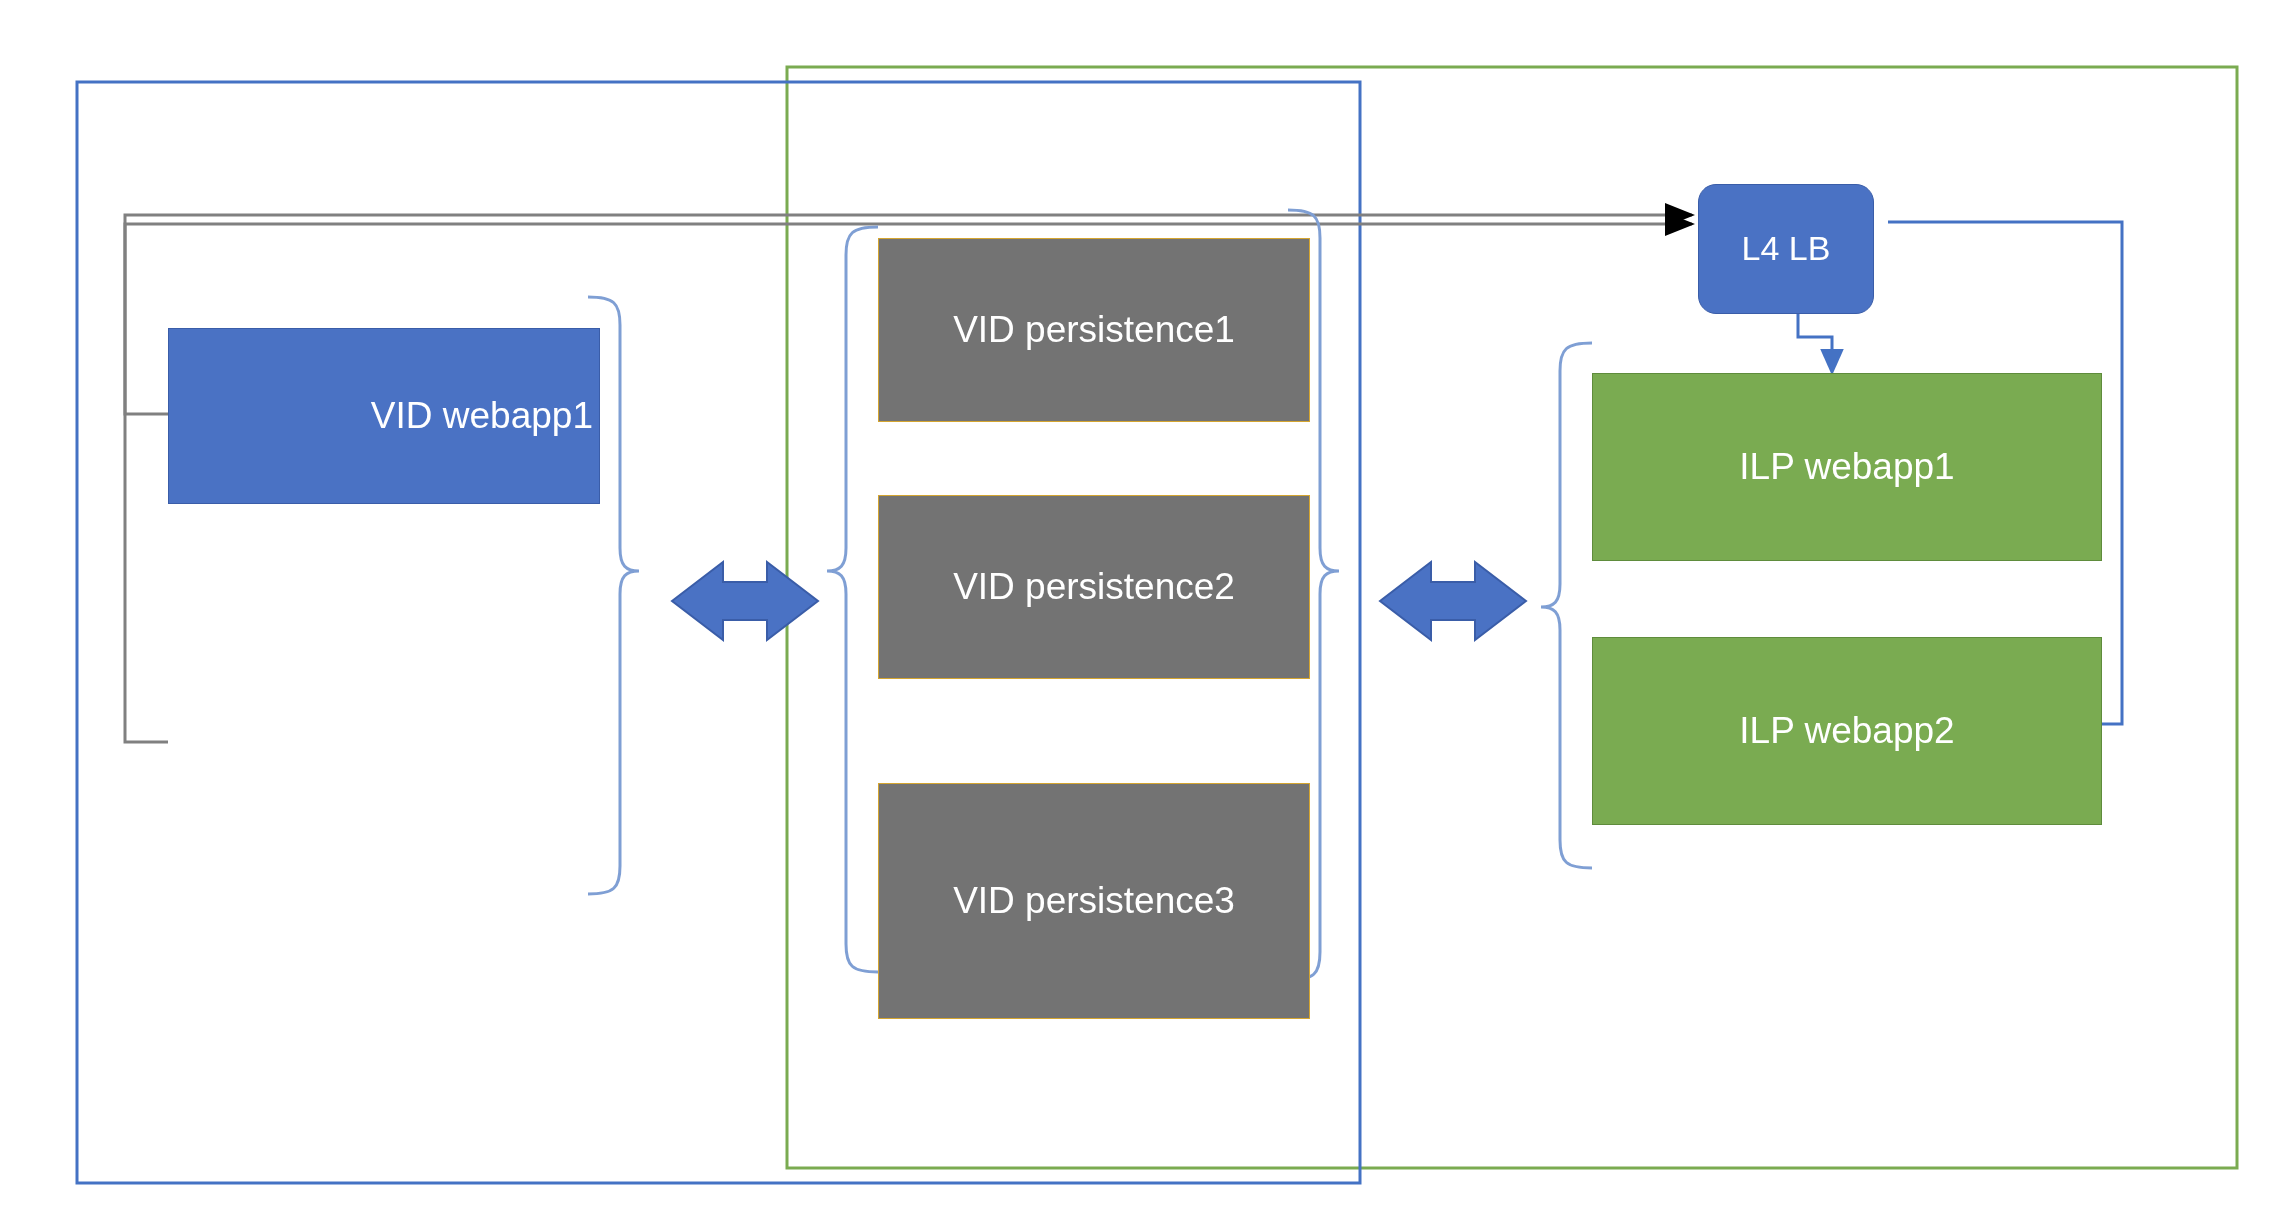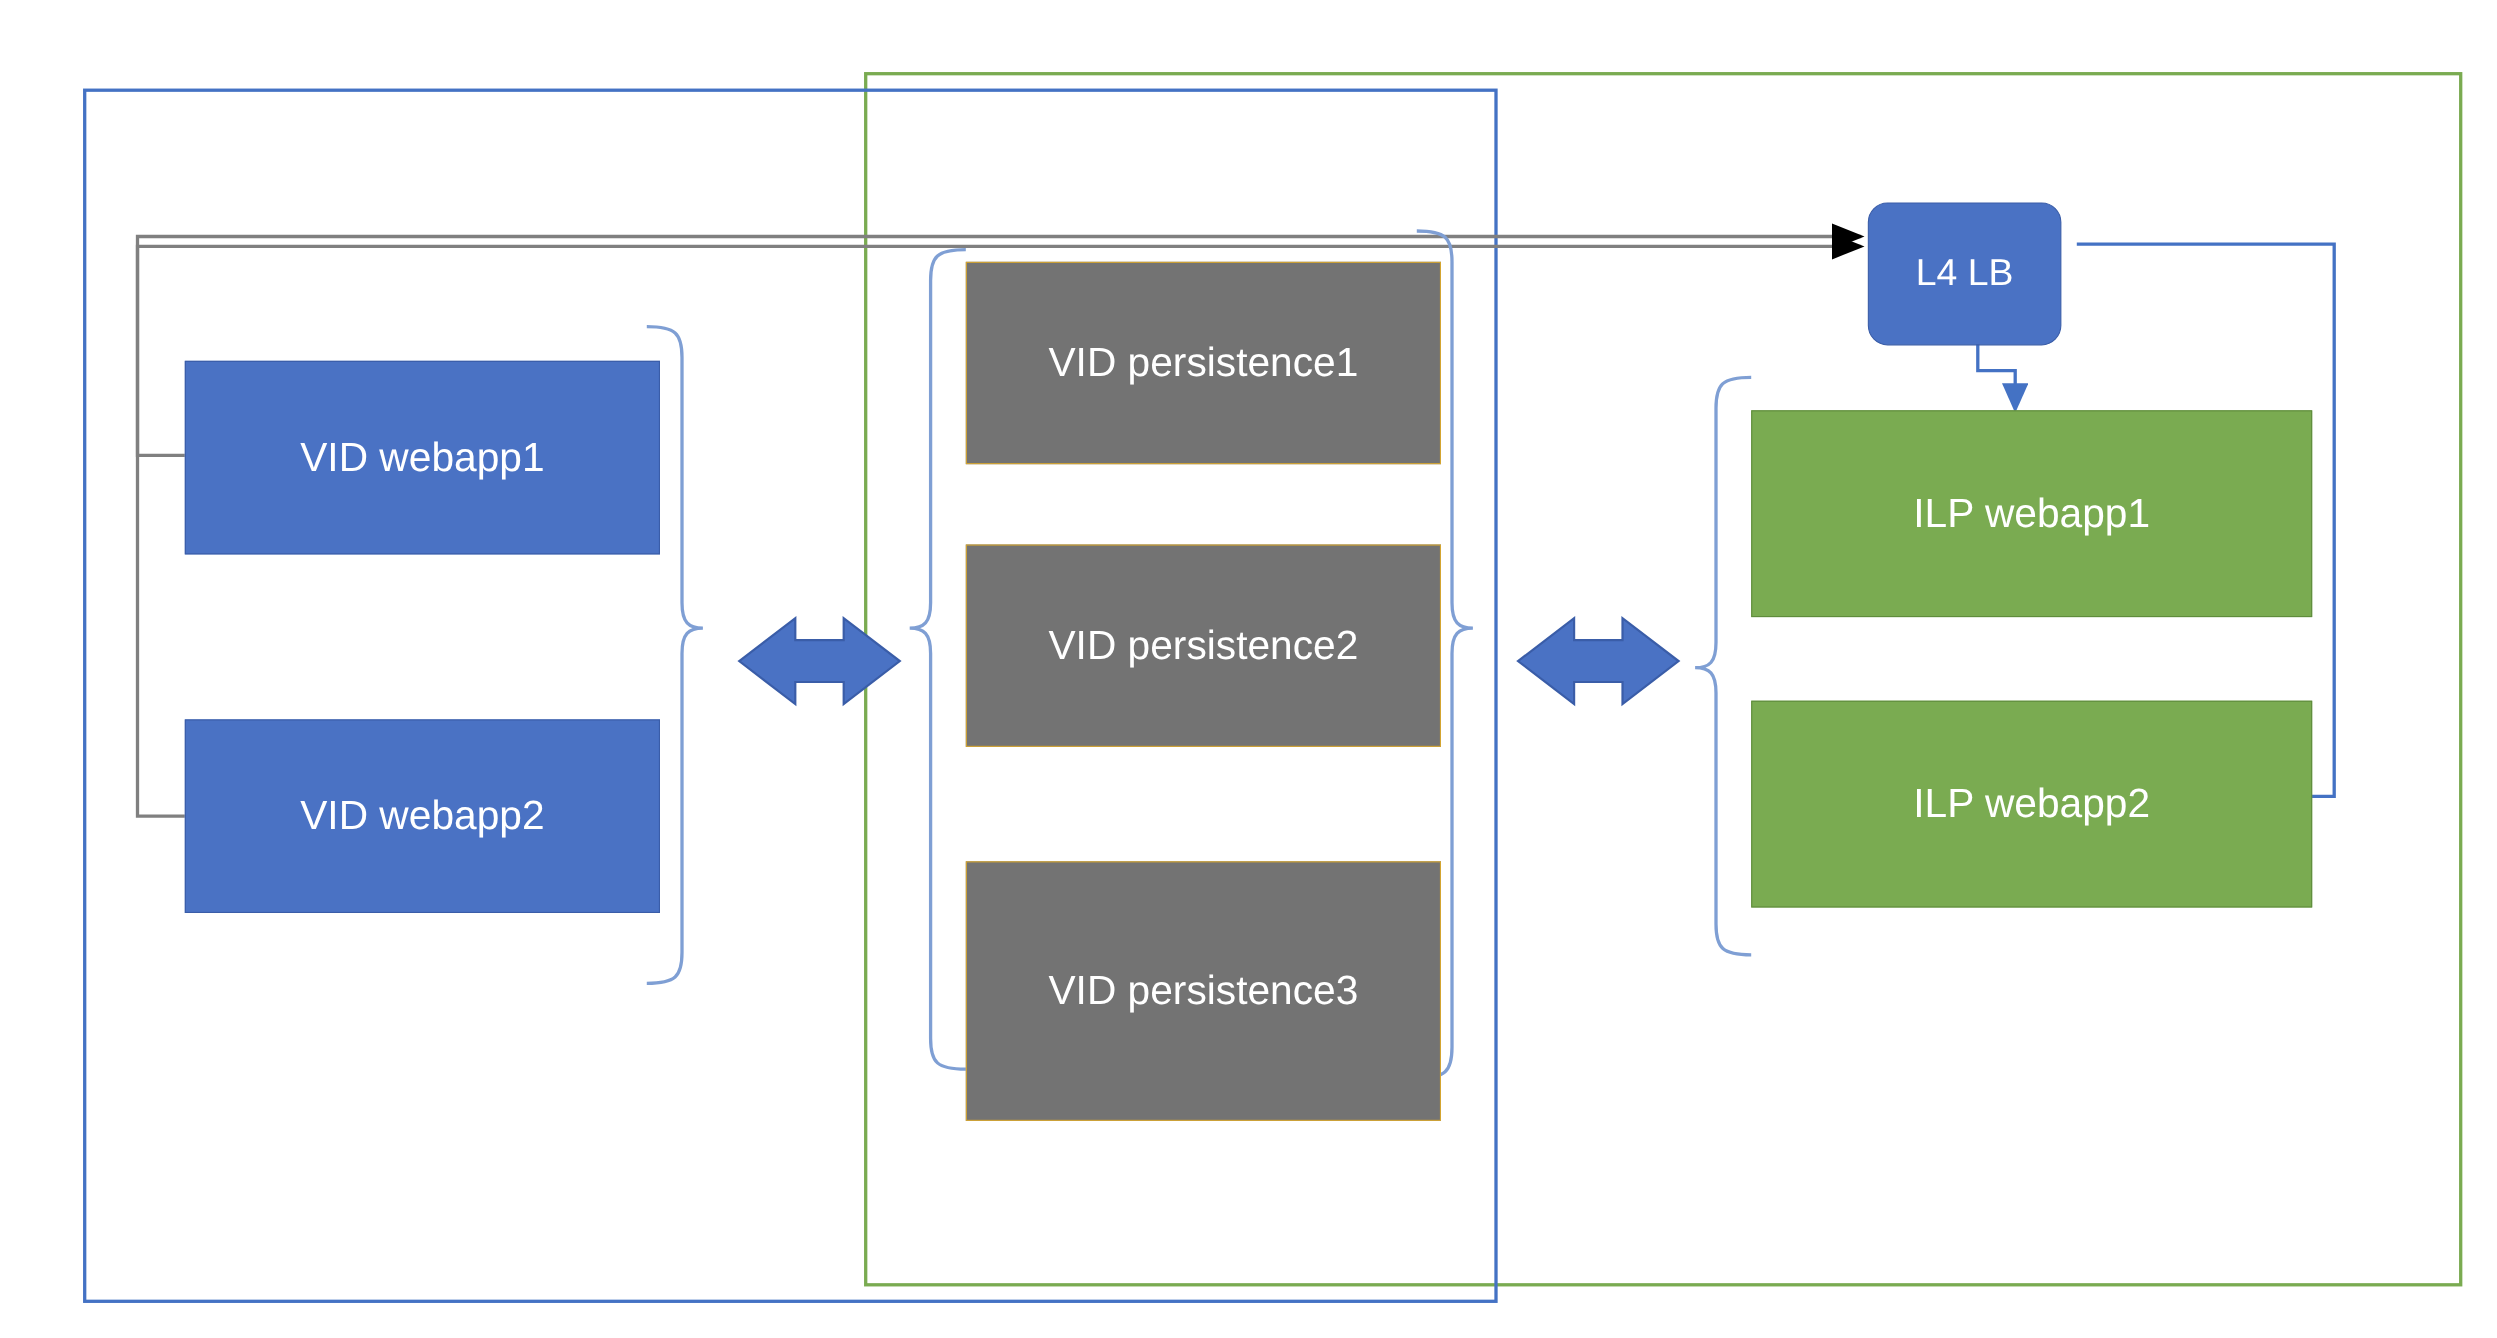--- a/index.html
+++ b/index.html
@@ -99,27 +99,24 @@
     <path d="M1592,343 C1566,343 1560,349 1560,371 L1560,584 C1560,602 1554,607 1541,607
              C1554,607 1560,612 1560,630 L1560,840 C1560,862 1566,868 1592,868" fill="none" stroke="#7f9fd4" stroke-width="3"></path>
 
     <path d="M672,601 L723,562 L723,582 L767,582 L767,562 L818,601
              L767,640 L767,620 L723,620 L723,640 Z" fill="#4a72c4" stroke="#3a5da8" stroke-width="2"></path>
 
     <path d="M1380,601 L1431,562 L1431,582 L1475,582 L1475,562 L1526,601
              L1475,640 L1475,620 L1431,620 L1431,640 Z" fill="#4a72c4" stroke="#3a5da8" stroke-width="2"></path>
   </svg>
 
-  <div class="node node-blue" style="left:168px; top:328px; width:432px; height:176px;">
+  <div class="node node-blue" style="left:168px; top:328px; width:432px; height:176px;justify-content:flex-end;">
     <span class="node-label">VID webapp1</span>
   </div>
 
-  <div class="node node-blue" style="left:168px; top:654px; width:432px; height:176px;">
-    <span class="node-label">VID webapp2</span>
-  </div>
 
   <div class="node node-orange" style="left:878px; top:238px; width:432px; height:184px;">
     <span class="node-label">VID persistence1</span>
   </div>
 
   <div class="node node-orange" style="left:878px; top:495px; width:432px; height:184px;">
     <span class="node-label">VID persistence2</span>
   </div>
 
   <div class="node node-orange" style="left:878px; top:783px; width:432px; height:236px;">

